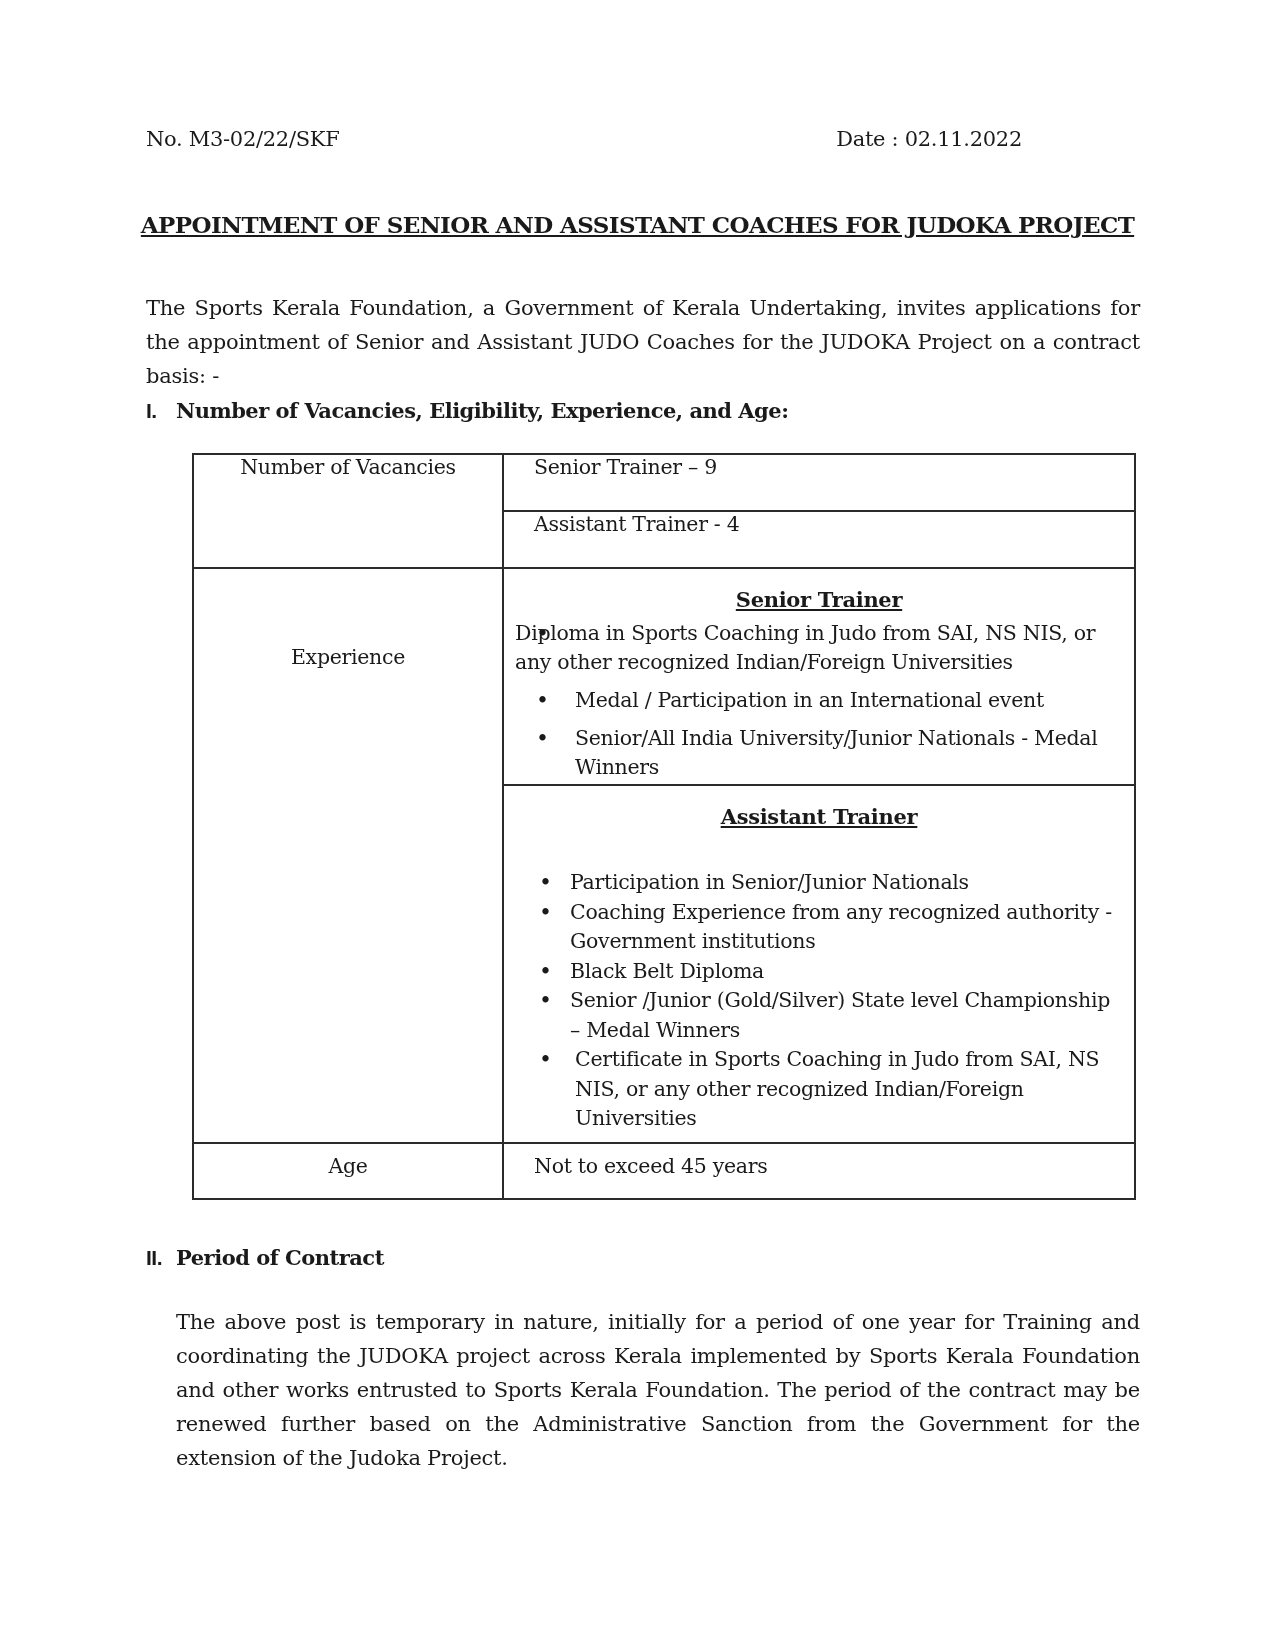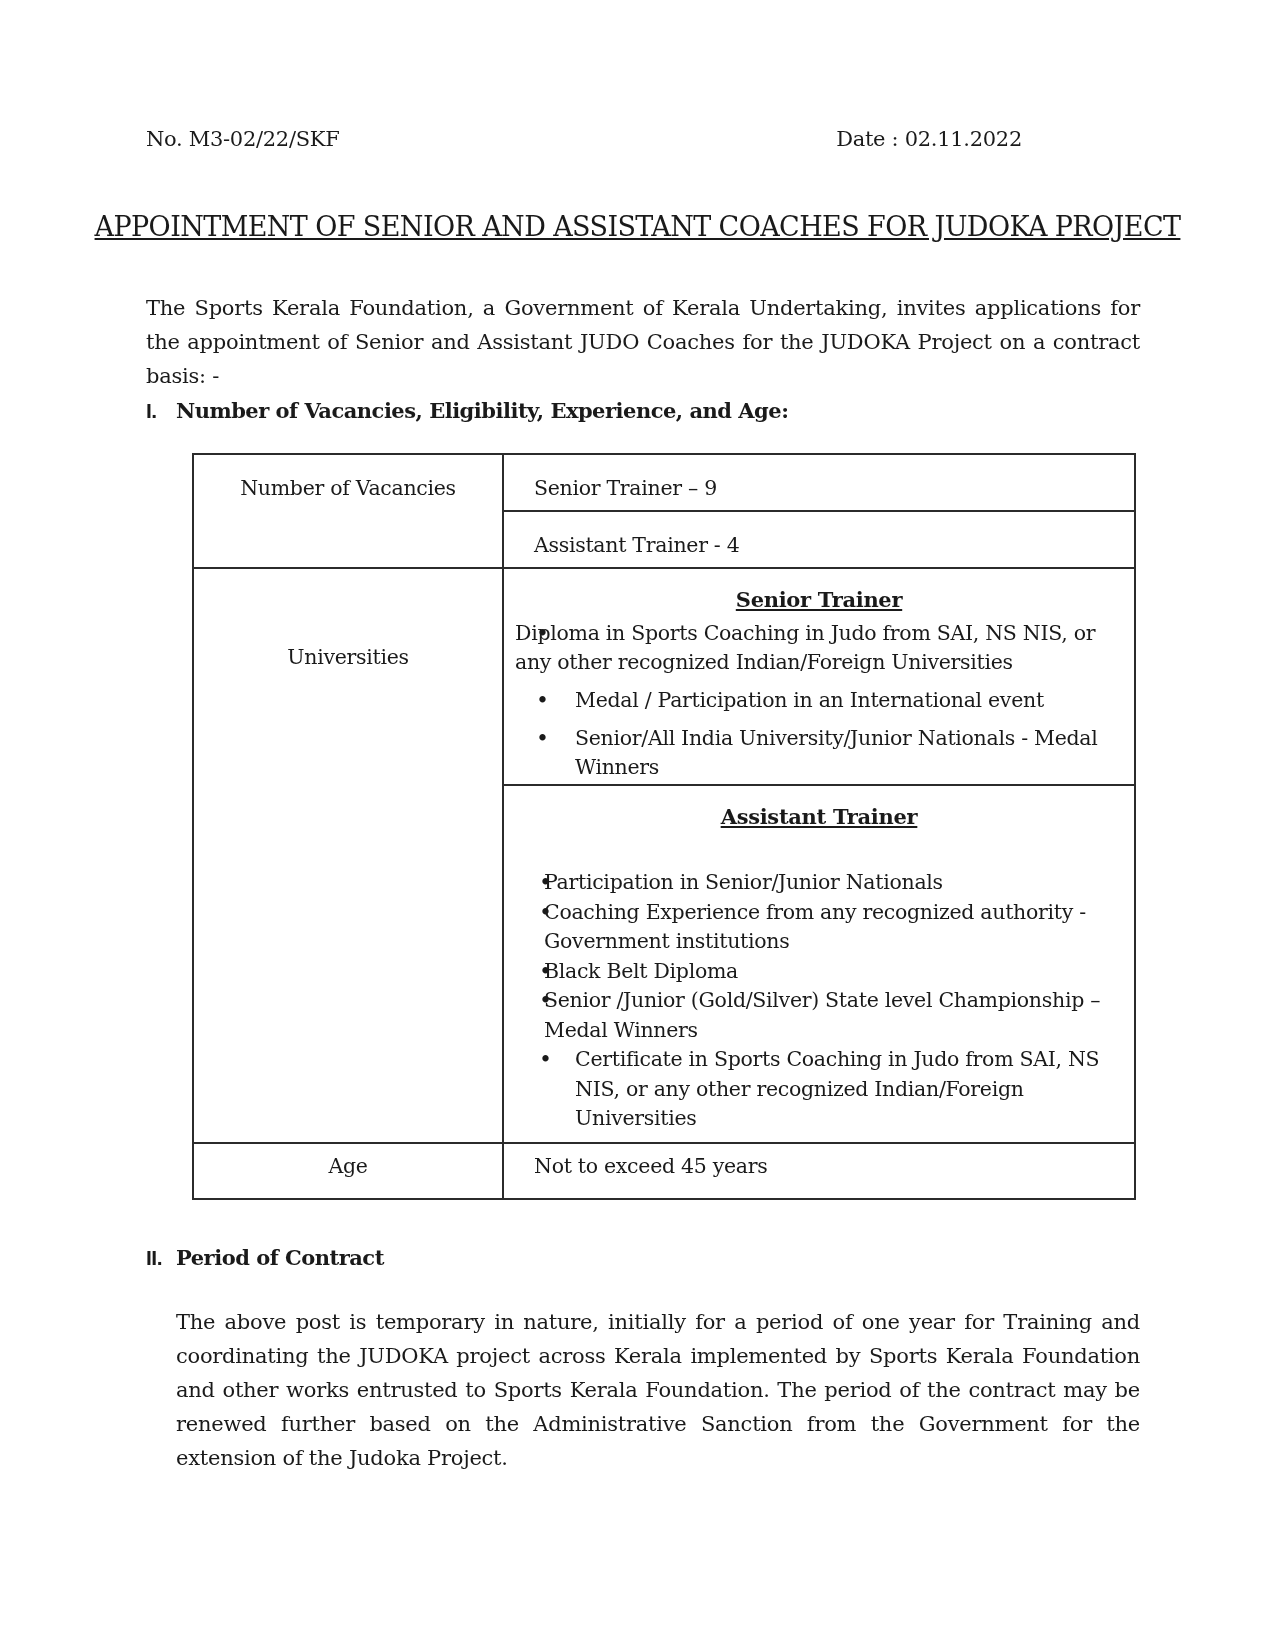--- a/index.html
+++ b/index.html
@@ -7,21 +7,21 @@
       width: 1275px; height: 1651px; position: relative; overflow: hidden;
       font-family: "DejaVu Serif", "Liberation Serif", serif;
       color: #1a1a1a;
     }
     .page { position: absolute; left: 0; top: 0; width: 1167px; height: 1651px; border-radius: 12px; }
     .abs { position: absolute; }
     .ref { left: 146px; top: 127px; font-size: 21px; letter-spacing: -0.3px; }
     .date { right: 145px; top: 127px; font-size: 21px; letter-spacing: -0.3px; }
     .title {
       left: 0; width: 1275px; top: 211px; text-align: center;
-      font-size: 27px; font-weight: normal; text-decoration: underline;
+      font-size: 23px; font-weight: bold; text-decoration: underline;
       letter-spacing: -0.6px;
     }
     .intro {
       left: 146px; top: 291px; width: 994px;
       font-size: 21px; line-height: 34px; text-align: justify;
       letter-spacing: -0.25px;
     }
     .sec-head {
       font-size: 21px; font-weight: bold; letter-spacing: -0.5px;
     }
@@ -32,36 +32,36 @@
 
     table.grid {
       position: absolute; left: 192px; top: 453px; width: 944px;
       border-collapse: collapse; font-size: 20.5px; letter-spacing: -0.3px;
     }
     table.grid td { border: 2px solid #2b2b2b; vertical-align: top; padding: 0; }
     td.lab { width: 308px; text-align: center; }
     td.val { padding-left: 30px !important; }
     .row-h1 { height: 57px; }
     .row-h2 { height: 57px; }
-    .vtext { display: block; padding-top: 21px; }
+    .vtext { display: block; }
     .subhead {
       text-align: center; font-weight: bold; text-decoration: underline;
       font-size: 21px; margin-top: 18px; letter-spacing: -0.3px;
     }
     ul.bul { margin: 0; padding: 0; list-style: none; }
     ul.bul li { position: relative; padding-left: 71px; padding-right: 18px; }
     ul.bul li::before {
       content: "\2022"; position: absolute; left: 32px; top: 0; font-size: 22px;
     }
     .senior ul li { line-height: 29px; margin-top: 9px; }
     .senior ul li:first-child { margin-top: 7px; padding-left: 11px; }
     .senior { padding-bottom: 4px; height: 215px; }
     .assist { height: 356px; }
     .assist ul { margin-top: 39px; }
-    .assist ul li { line-height: 29.5px; padding-left: 40px; }
+    .assist ul li { line-height: 29.5px; padding-left: 66px; }
     .assist ul li::before { left: 35px; }
     .assist ul li.last { padding-left: 71px; }
     .age-val { padding-top: 10px; display: block; }
     .age-lab { padding-top: 10px; display: block; }
 
     .contract {
       left: 176px; top: 1305px; width: 964px;
       font-size: 21px; line-height: 34px; text-align: justify;
       letter-spacing: -0.25px;
     }
@@ -92,21 +92,21 @@
         <span class="vtext">Senior Trainer – 9</span>
       </td>
     </tr>
     <tr class="row-h2">
       <td class="val">
         <span class="vtext">Assistant Trainer - 4</span>
       </td>
     </tr>
     <tr>
       <td class="lab" rowspan="2" style="vertical-align: top;">
-        <span style="display:block; padding-top: 76px;">Universities</span>
+        <span style="display:block; padding-top: 76px;">Experience</span>
       </td>
       <td class="senior">
         <div class="subhead">Senior Trainer</div>
         <ul class="bul">
           <li>Diploma in Sports Coaching in Judo from SAI, NS    NIS, or any other recognized Indian/Foreign Universities</li>
           <li>Medal / Participation in an International event</li>
           <li>Senior/All India University/Junior Nationals - Medal Winners</li>
         </ul>
       </td>
     </tr>

